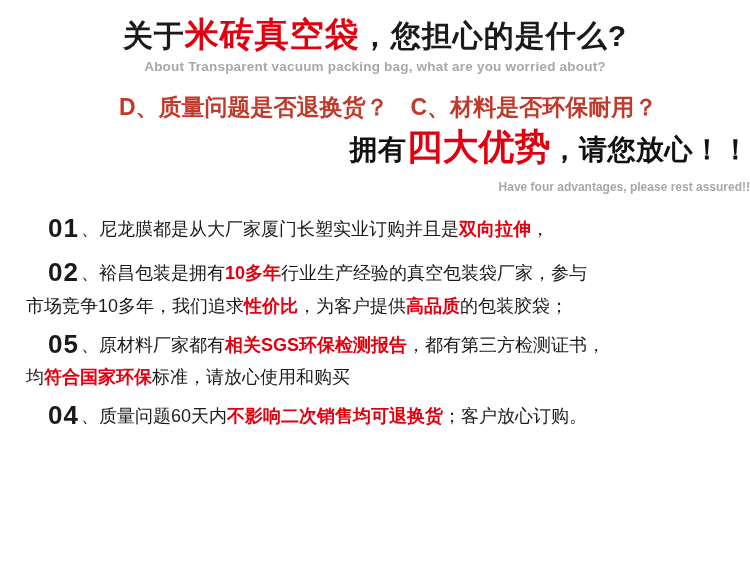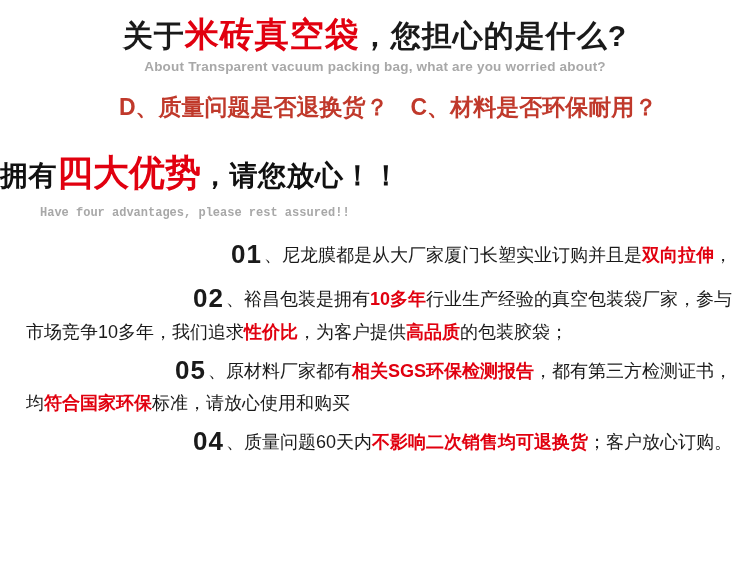--- a/index.html
+++ b/index.html
@@ -57,24 +57,22 @@
   .qrow .q {
     padding: 0 16px;
   }
   .qrow.row1 .qa { margin-left: -6px; }
   .qrow.row1 .qb { margin-left: 46px; }
   .qrow.row2 .qc { margin-left: -10px; }
   .qrow.row2 .qd { margin-left: 26px; }
 
   
   .banner {
-    text-align: left;
-    margin-top: 26px;
+    text-align: right;
     white-space: nowrap;
-    font-family: Liberation Mono, monospace;
   }
   .banner .b-text {
     font-size: 28px;
     font-weight: bold;
     color: #111111;
     letter-spacing: 0.5px;
   }
   .banner .b-red {
     color: #e1000f;
     font-size: 36px;
@@ -95,21 +93,20 @@
   }
   .item {
     margin-bottom: 6px;
   }
   .item .first-line {
     display: block;
     font-size: 18px;
     line-height: 1.45;
     color: #1a1a1a;
     white-space: nowrap;
-    text-align: right;
   }
   .item .num {
     display: inline-block;
     font-size: 26px;
     font-weight: bold;
     color: #1a1a1a;
     letter-spacing: 1px;
     margin-left: 22px;
     margin-right: 2px;
     vertical-align: -2px;

